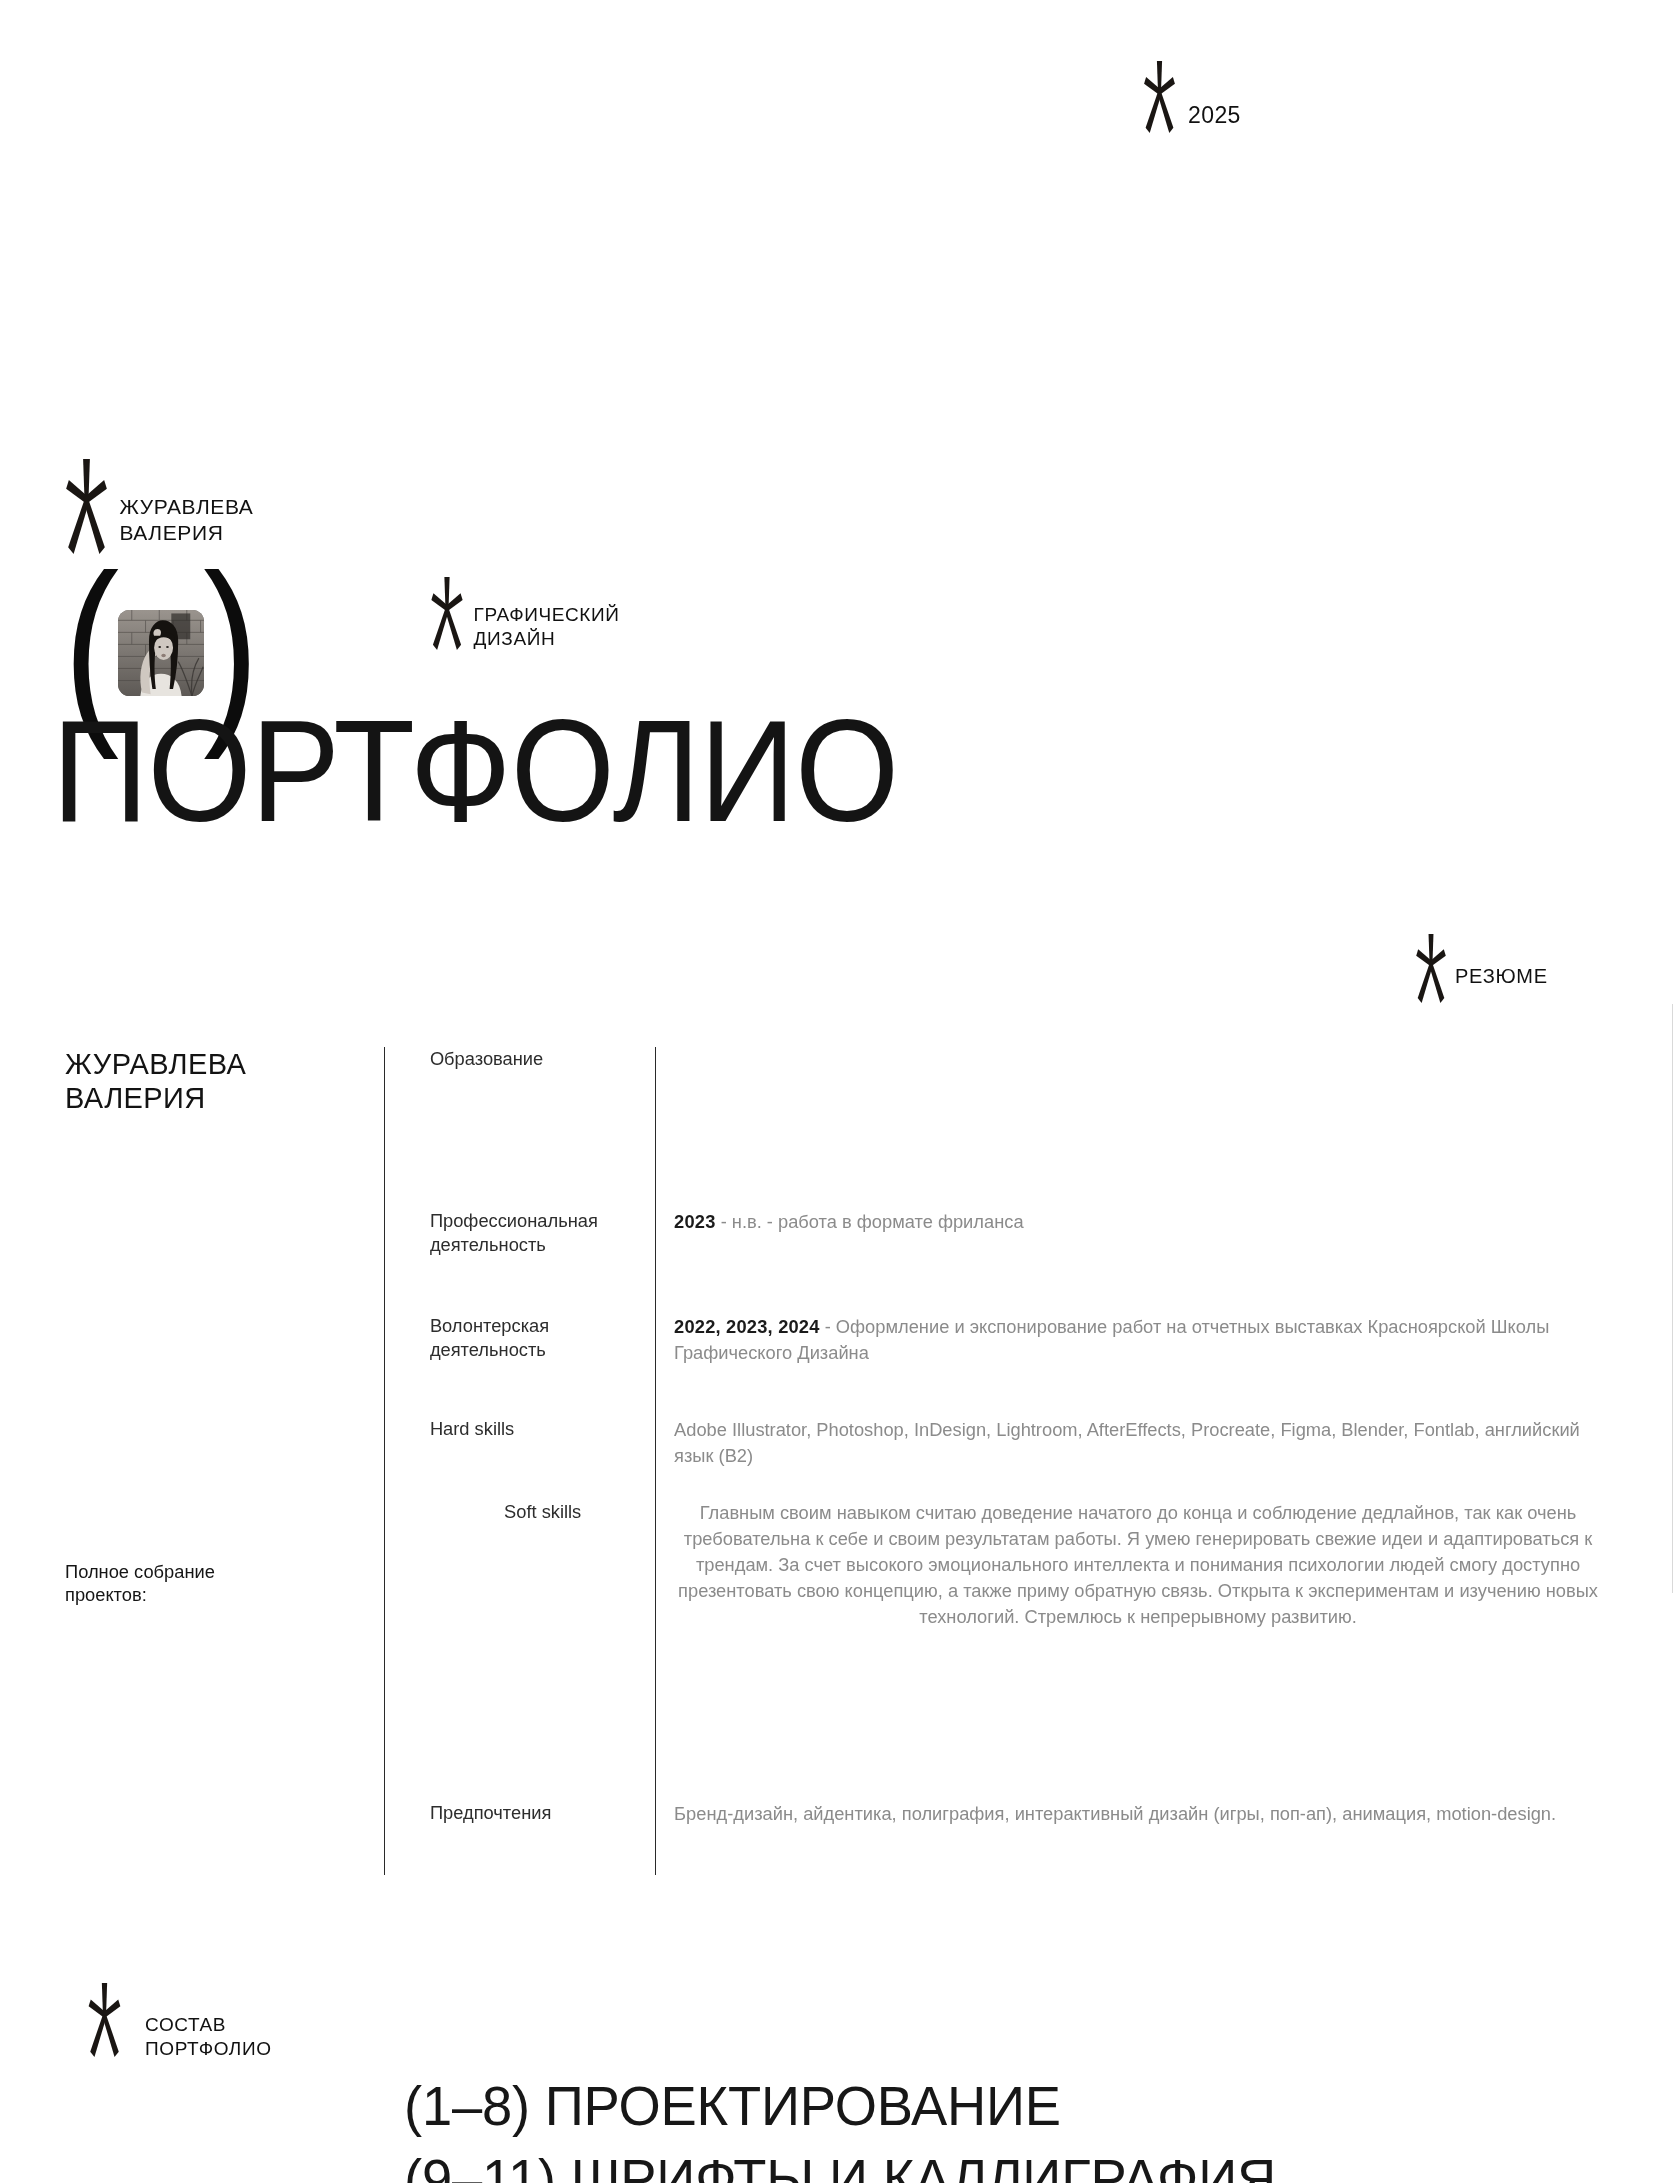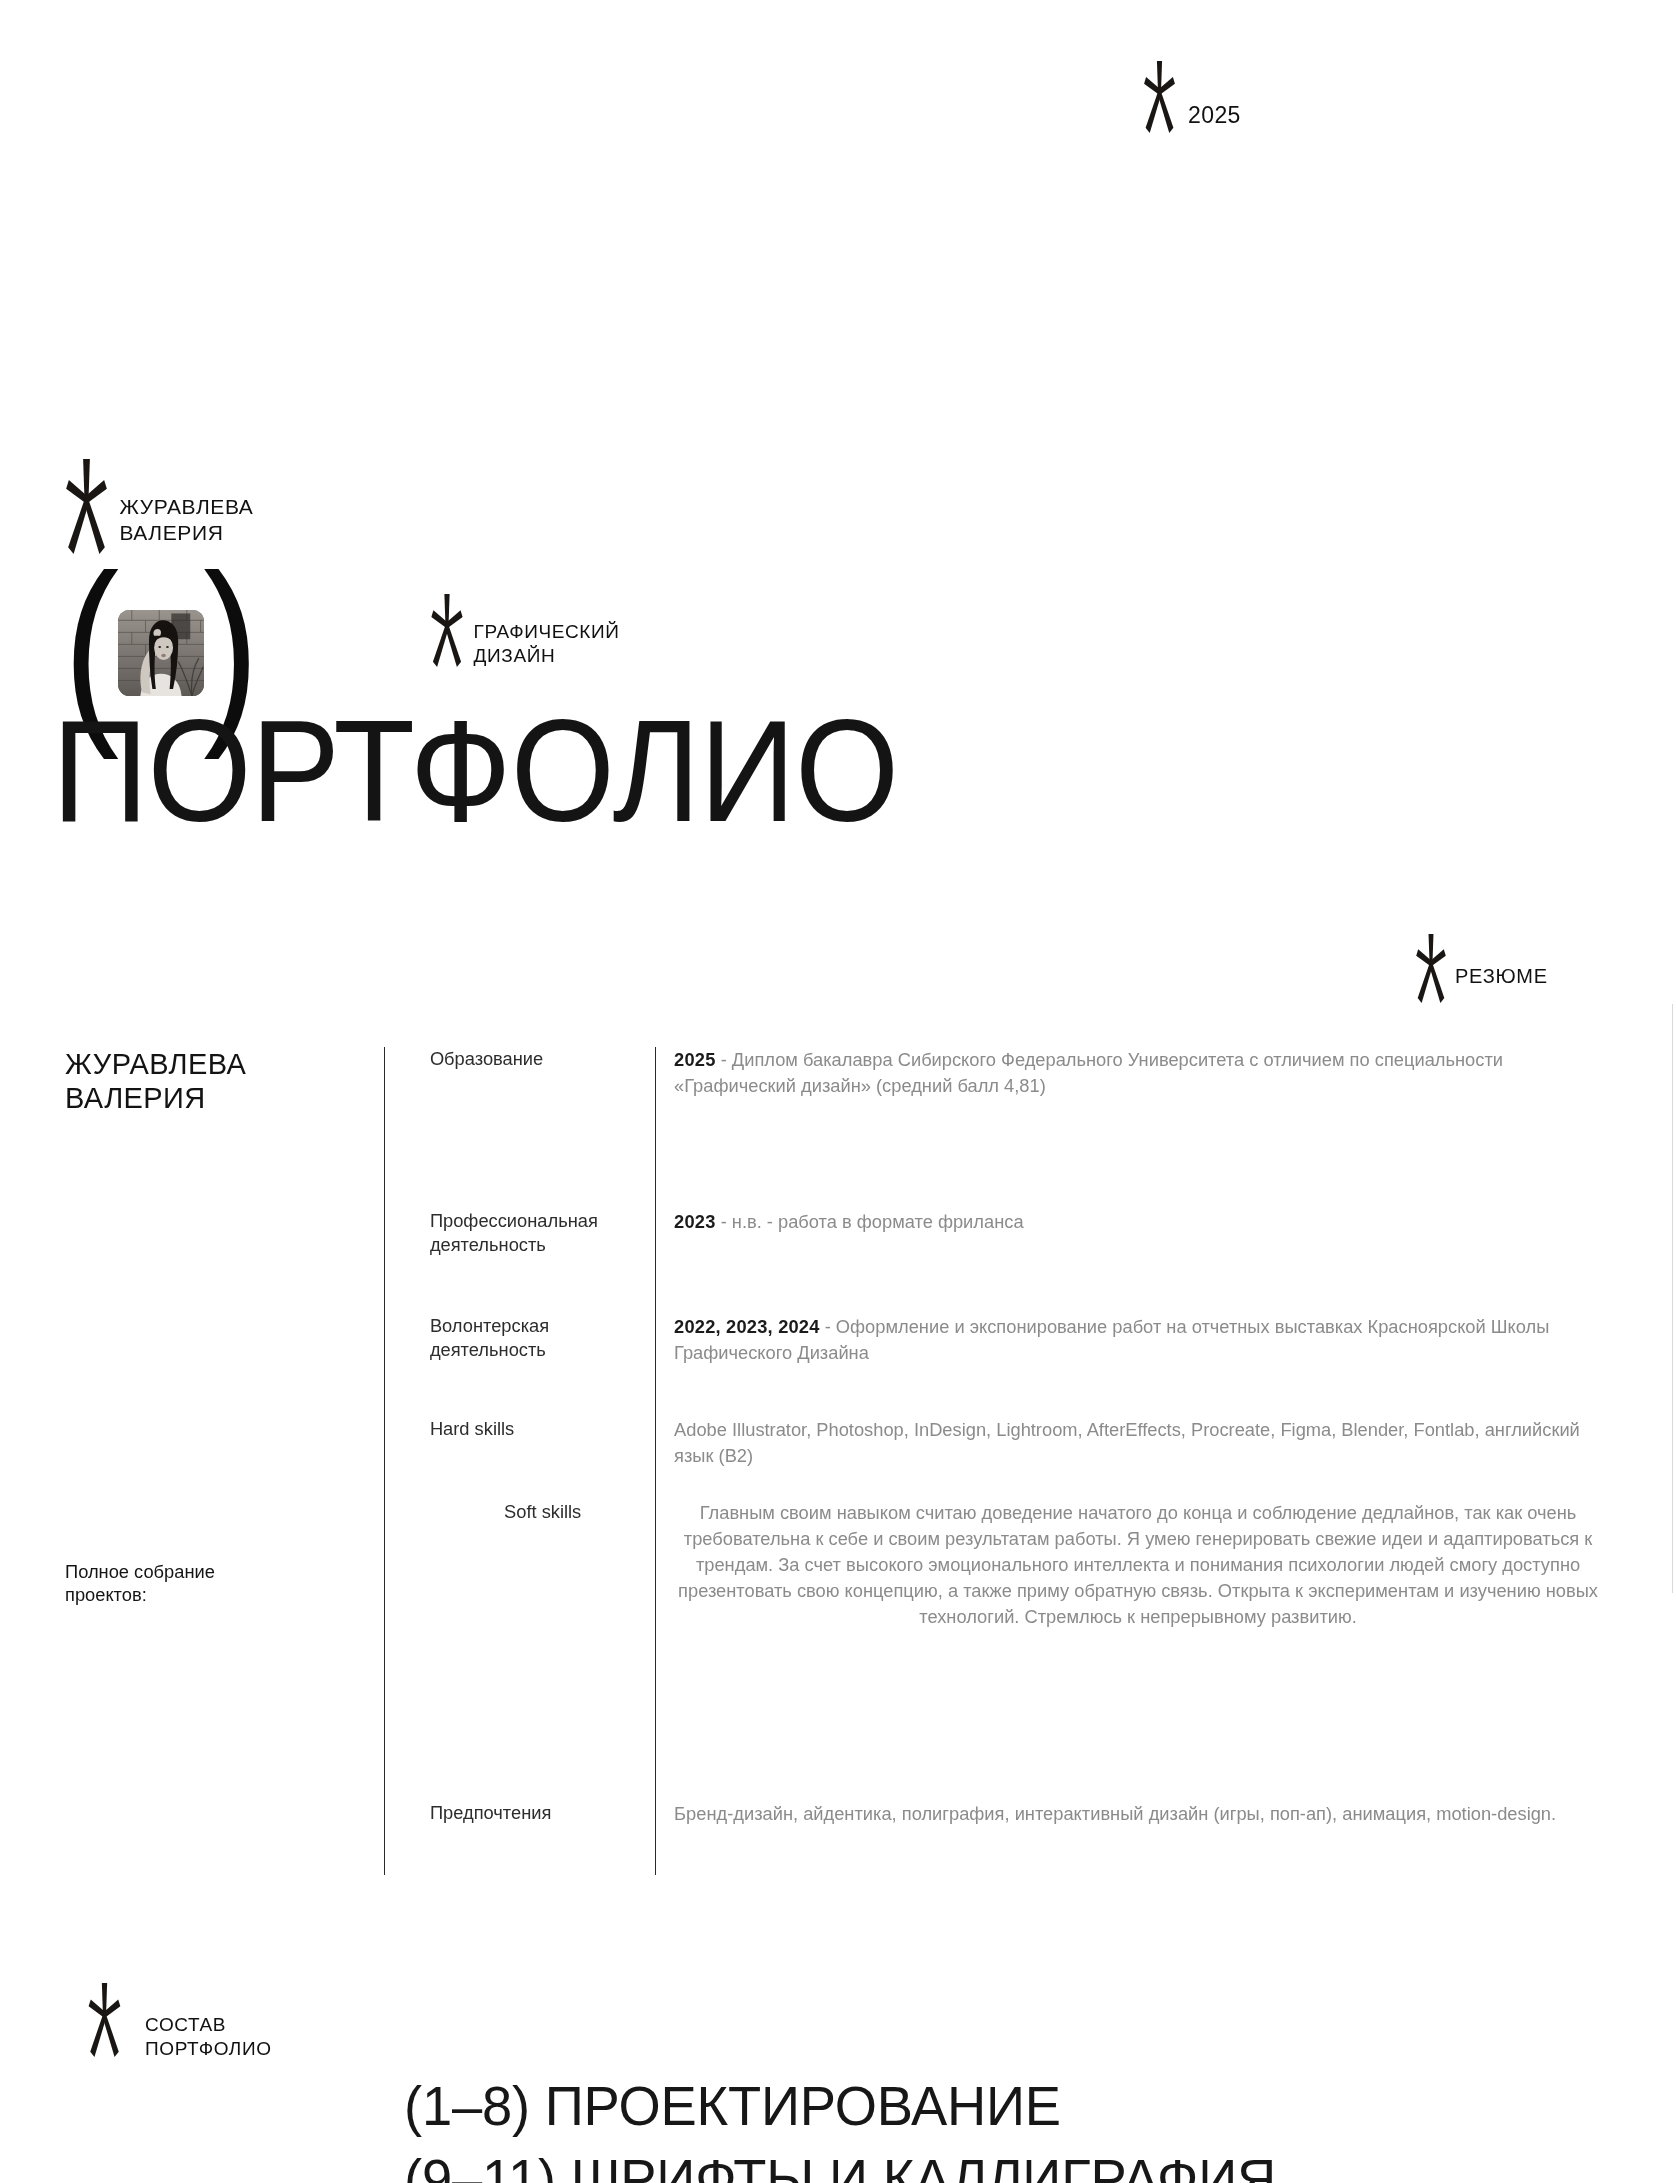--- a/index.html
+++ b/index.html
@@ -96,21 +96,21 @@
     position: relative;
     background: #6d6a66;
     flex: none;
   }
   .portrait svg { display:block; width:100%; height:100%; }
 
   
   .gd-tag {
     position: absolute;
     left: 430px;
-    top: 594px;
+    top: 577px;
     display: flex;
     align-items: flex-start;
     gap: 9.6px;
   }
   .gd-tag .ast { width: 34px; height: 73px; }
   .gd-tag .gd-lines {
     padding-top: 26px;
     font-size: 19px;
     line-height: 1.25;
     letter-spacing: 0.6px;
@@ -407,21 +407,20 @@
 деятельность</div>
         <div class="rrow-label r-hard">Hard skills</div>
         <div class="rrow-label r-soft">Soft skills</div>
         <div class="rrow-label r-pref">Предпочтения</div>
       </div>
 
       <div class="rule-2"></div>
 
       <div class="col-body">
         <div class="rrow-body r-edu">
-            <div><span class="yr">2025</span> - Диплом бакалавра Сибирского Федерального Университета с отличием по специальности «Графический дизайн» (средний балл 4,81)</div>
           </div>
         <div class="rrow-body r-prof">
             <div><span class="yr">2023</span> - н.в. - работа в формате фриланса</div>
           </div>
         <div class="rrow-body r-vol">
             <div><span class="yr">2022, 2023, 2024</span> - Оформление и экспонирование работ на отчетных выставках Красноярской Школы Графического Дизайна</div>
           </div>
         <div class="rrow-body r-hard">
             <div>Adobe Illustrator, Photoshop, InDesign, Lightroom, AfterEffects, Procreate, Figma, Blender, Fontlab, английский язык (В2)</div>
           </div>

